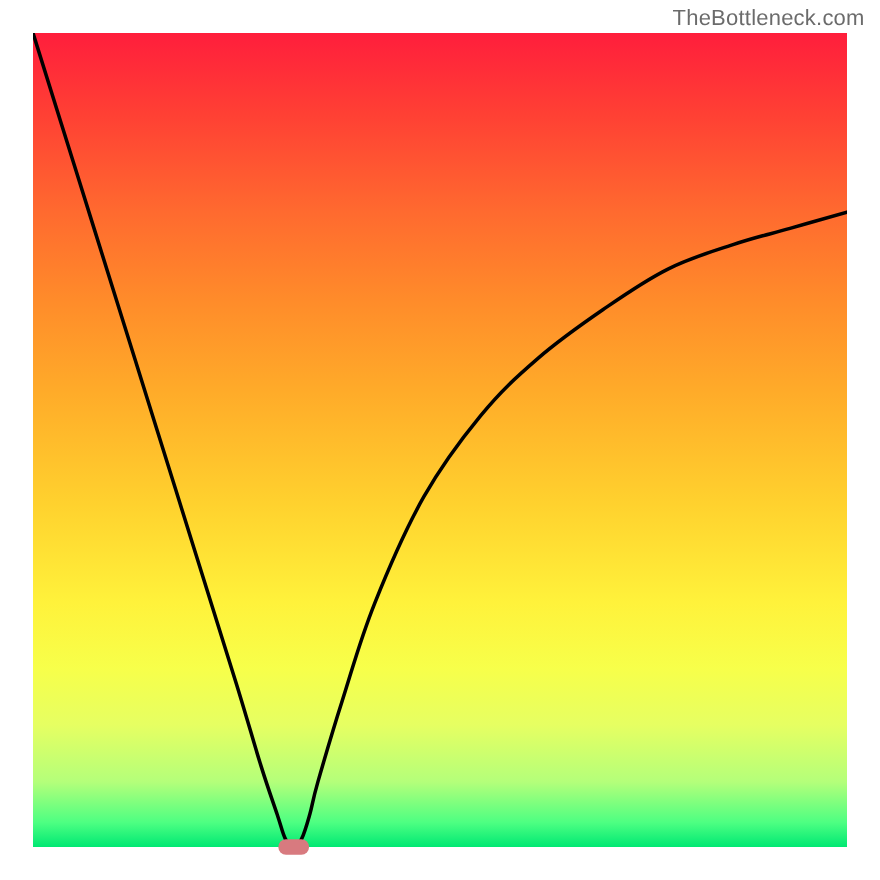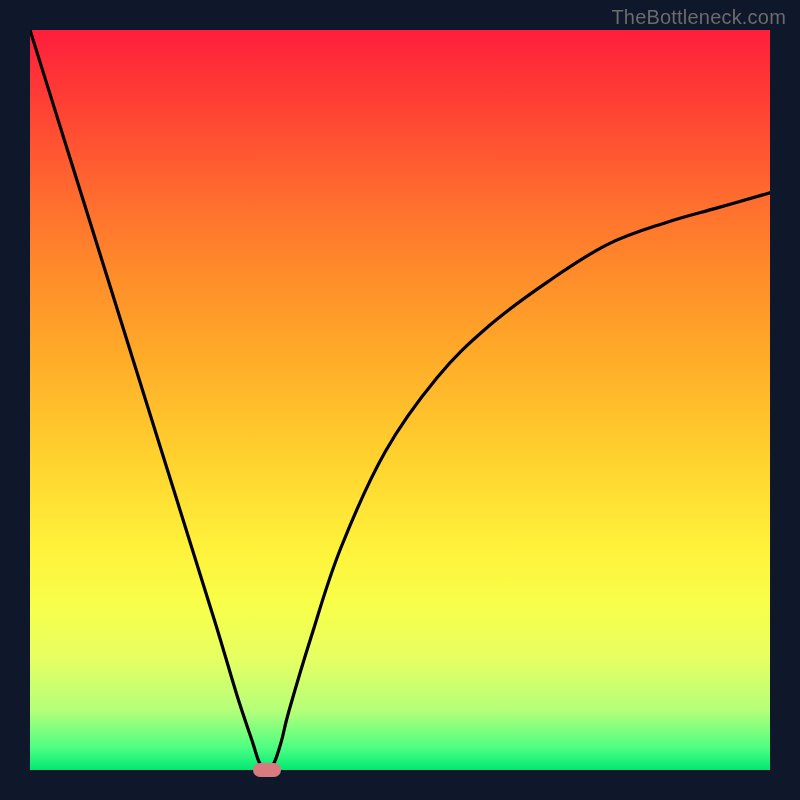--- a/index.html
+++ b/index.html
@@ -8,21 +8,21 @@
     width: 800px;
     height: 800px;
     overflow: hidden;
     background: #000;
     font-family: Arial, Helvetica, sans-serif;
   }
   .frame {
     position: relative;
     width: 800px;
     height: 800px;
-    background: #0f172a;
+    background: #ffffff;
   }
   .plot {
     position: absolute;
     left: 30px;
     top: 30px;
     width: 740px;
     height: 740px;
     background: linear-gradient(
       to bottom,
       #ff1e3c 0%,

